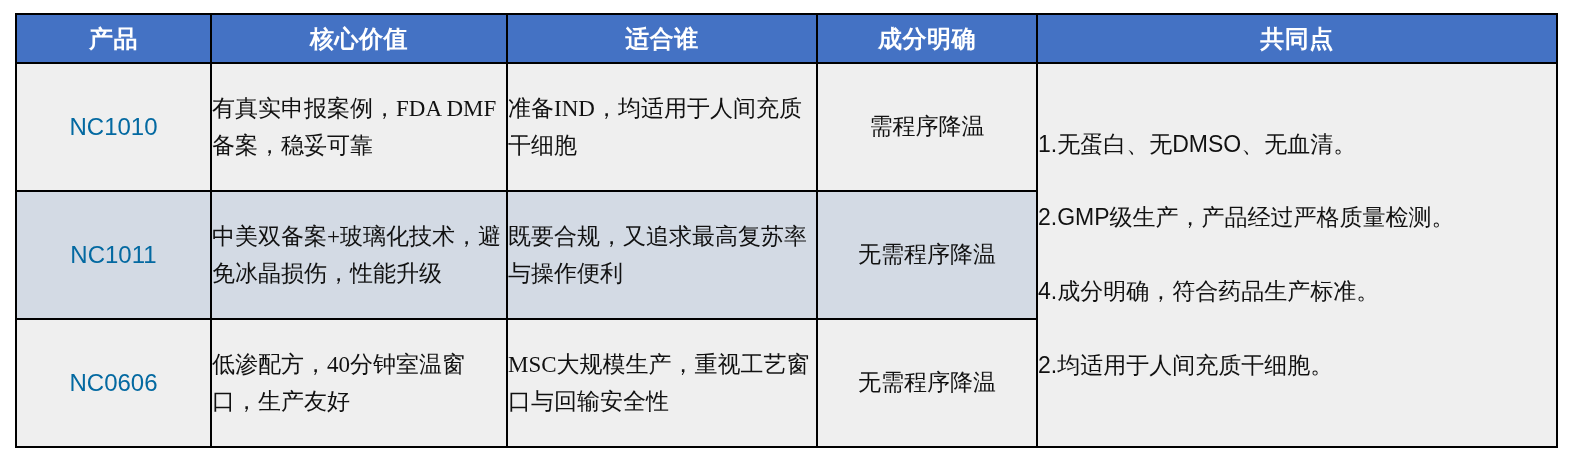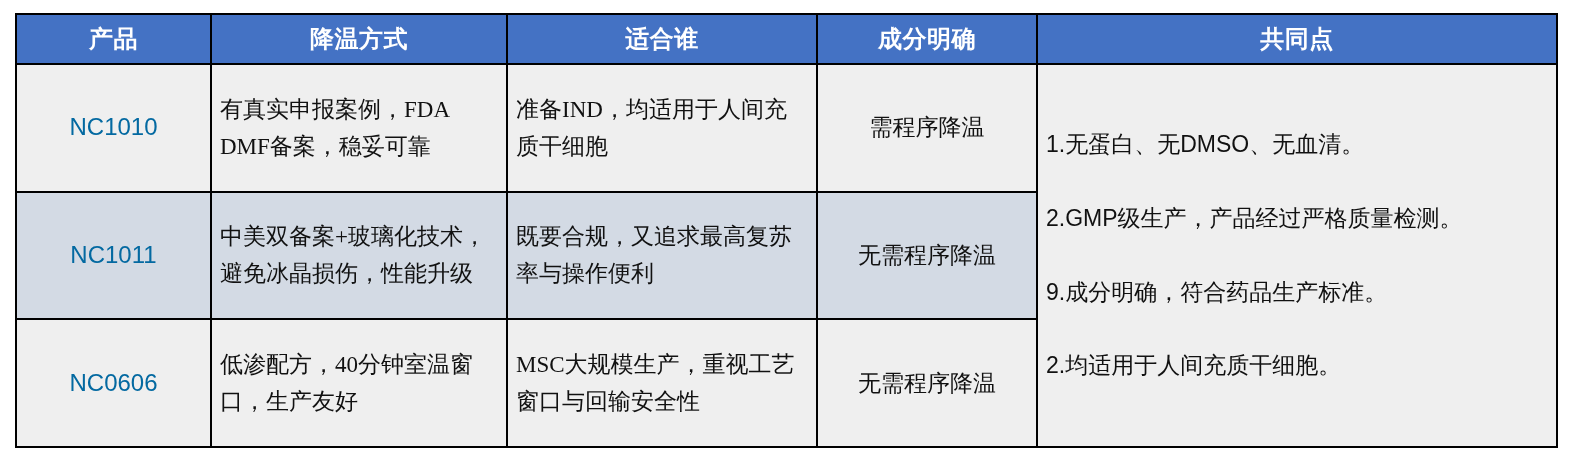--- a/index.html
+++ b/index.html
@@ -30,21 +30,21 @@
     width: 1541px;
     height: 435px;
     border-collapse: collapse;
     table-layout: fixed;
     background: #ffffff;
   }
 
   .cmp-table th,
   .cmp-table td {
     border: 2px solid #000000;
-    padding: 8px;
+    padding: 0;
     vertical-align: middle;
     box-sizing: border-box;
   }
 
   
   .hdr-cell {
     background: #4472C4;
     color: #ffffff;
     font-weight: bold;
     font-size: 24px;
@@ -109,39 +109,39 @@
       <col class="c-product">
       <col class="c-value">
       <col class="c-who">
       <col class="c-cool">
       <col class="c-common">
     </colgroup>
 
     <thead>
       <tr>
         <th class="hdr-cell">产品</th>
-        <th class="hdr-cell">降温方式</th>
+        <th class="hdr-cell">核心价值</th>
         <th class="hdr-cell">适合谁</th>
         <th class="hdr-cell">成分明确</th>
         <th class="hdr-cell">共同点</th>
       </tr>
     </thead>
 
     <tbody>
 
       <tr class="row-plain">
         <td class="cell cell-product">NC1010</td>
         <td class="cell cell-text">有真实申报案例，FDA DMF备案，稳妥可靠</td>
         <td class="cell cell-text">准备IND，均适用于人间充质干细胞</td>
         <td class="cell cell-center">需程序降温</td>
 
         <td class="cell-common" rowspan="3">
           <p class="common-line">1.无蛋白、无DMSO、无血清。</p>
           <p class="common-line">2.GMP级生产，产品经过严格质量检测。</p>
-          <p class="common-line">9.成分明确，符合药品生产标准。</p>
+          <p class="common-line">4.成分明确，符合药品生产标准。</p>
           <p class="common-line">2.均适用于人间充质干细胞。</p>
         </td>
       </tr>
 
       <tr class="row-alt">
         <td class="cell cell-product">NC1011</td>
         <td class="cell cell-text">中美双备案+玻璃化技术，避免冰晶损伤，性能升级</td>
         <td class="cell cell-text">既要合规，又追求最高复苏率与操作便利</td>
         <td class="cell cell-center">无需程序降温</td>
       </tr>

